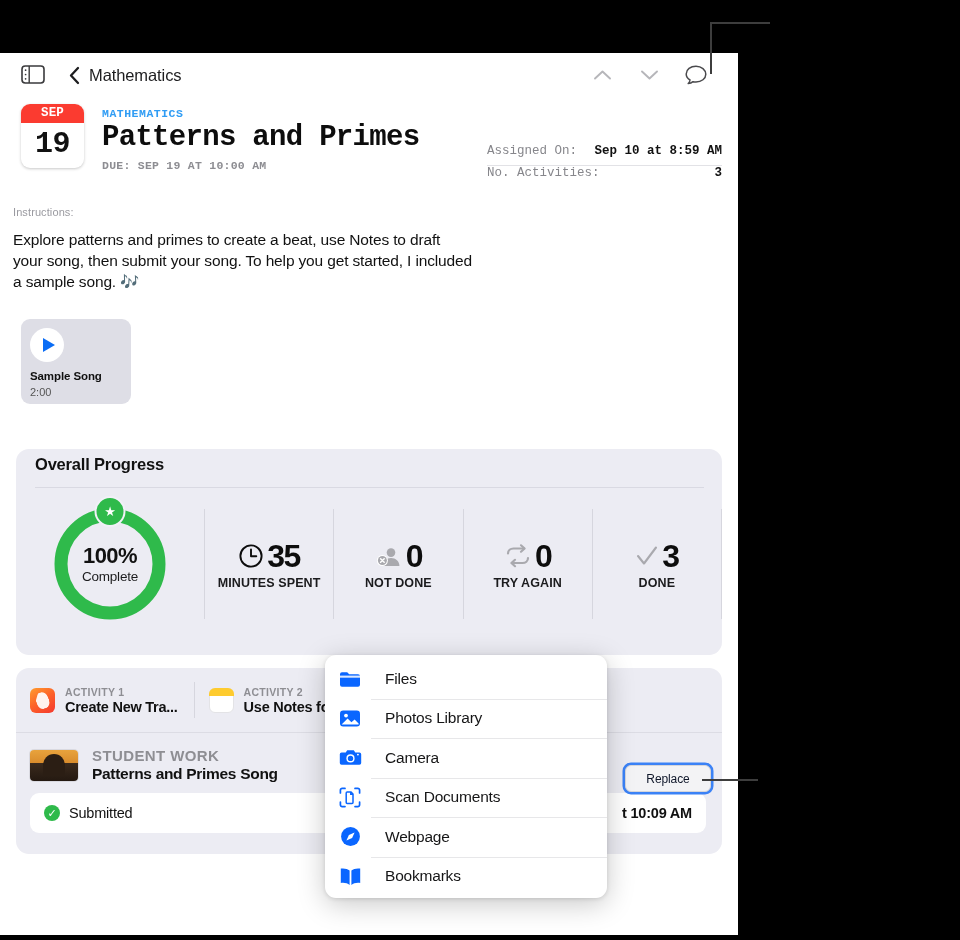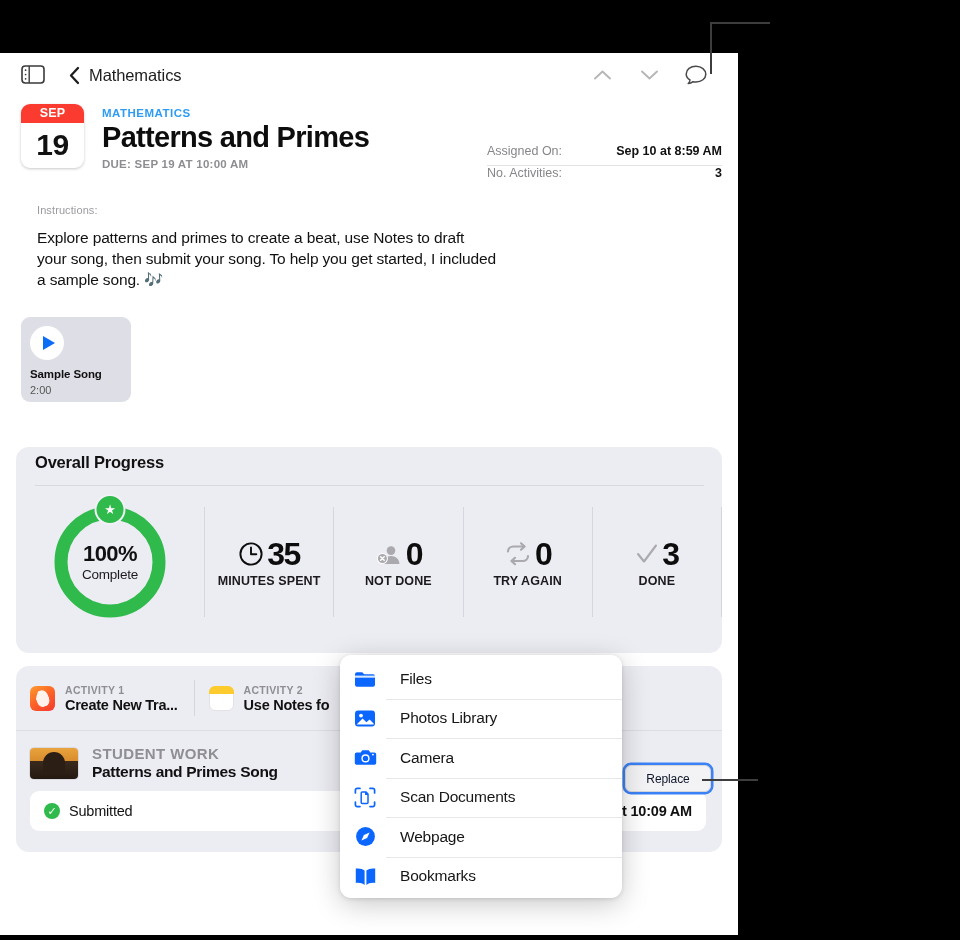--- a/index.html
+++ b/index.html
@@ -72,20 +72,21 @@
     gap: 23px;
     padding-right: 14px;
   }
   .tb-icon { width: 24px; height: 24px; display:flex; align-items:center; justify-content:center; }
 
   
   .header {
     display: flex;
     padding: 7px 24px 0 16px;
     position: relative;
+    font-family: Liberation Mono, monospace;
   }
   .cal-badge {
     width: 63px;
     height: 64px;
     border-radius: 9px;
     background: #ffffff;
     box-shadow: 0 1px 3px rgba(0,0,0,0.22);
     overflow: hidden;
     flex: 0 0 auto;
     margin-left: 5px;
@@ -146,21 +147,21 @@
     justify-content: space-between;
     align-items: baseline;
     font-size: 12.5px;
     padding-bottom: 7px;
   }
   .meta-sep { height: 1px; background: #e2e2e6; }
   .meta-key { color: #86868b; }
   .meta-val { color: #111; font-weight: bold; font-size: 12.5px; }
 
   
-  .instructions-wrap { padding: 0 32px; margin-top: 34px; }
+  .instructions-wrap { padding: 0 8px; margin-top: 34px; }
   .instructions-label {
     font-size: 11px;
     color: #9a9aa0;
     margin-left: 5px;
     letter-spacing: 0.1px;
   }
   .instructions-body {
     margin-top: 11px;
     margin-left: 5px;
     font-size: 15.5px;
@@ -471,21 +472,21 @@
     font-size: 12px;
     color: #0f172a;
     letter-spacing: -0.1px;
     z-index: 60;
     box-sizing: border-box;
   }
 
   
   .popup {
     position: absolute;
-    left: 340px;
+    left: 325px;
     top: 655px;
     width: 282px;
     background: #ffffff;
     border-radius: 11px;
     box-shadow: 0 6px 28px rgba(0,0,0,0.22), 0 1px 4px rgba(0,0,0,0.12);
     z-index: 70;
     overflow: hidden;
     padding: 4px 0 2px 0;
   }
   .popup-item {

